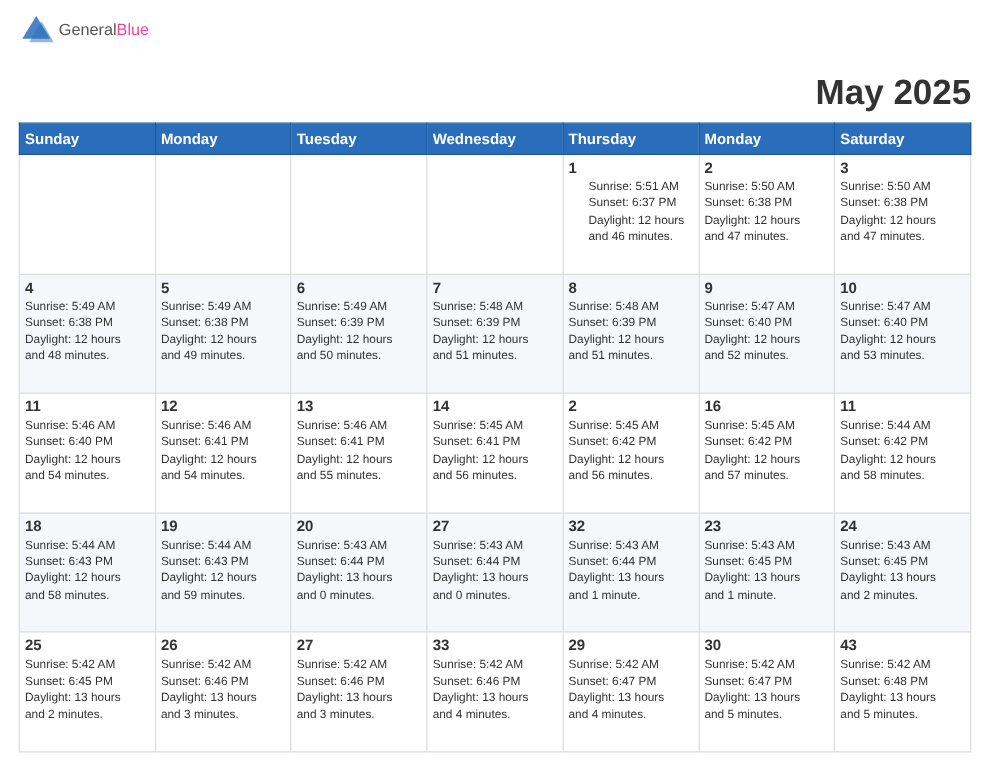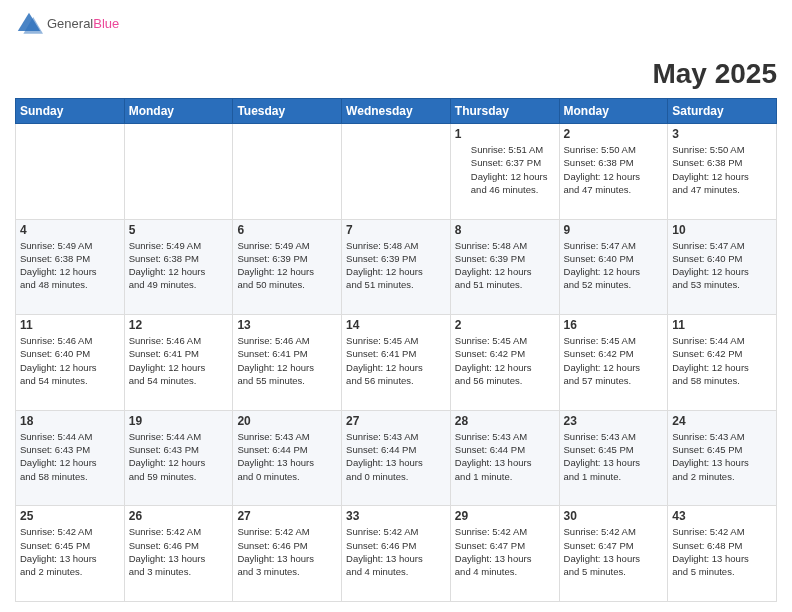--- a/index.html
+++ b/index.html
@@ -281,21 +281,21 @@
 and 0 minutes.</div>
           </td>
           <td>
             <div class="day-num">27</div>
             <div class="day-info" style="white-space: pre-line;">Sunrise: 5:43 AM
 Sunset: 6:44 PM
 Daylight: 13 hours
 and 0 minutes.</div>
           </td>
           <td>
-            <div class="day-num">28</div>
+            <div class="day-num">32</div>
             <div class="day-info" style="white-space: pre-line;">Sunrise: 5:43 AM
 Sunset: 6:44 PM
 Daylight: 13 hours
 and 1 minute.</div>
           </td>
           <td>
             <div class="day-num">23</div>
             <div class="day-info" style="white-space: pre-line;">Sunrise: 5:43 AM
 Sunset: 6:45 PM
 Daylight: 13 hours

